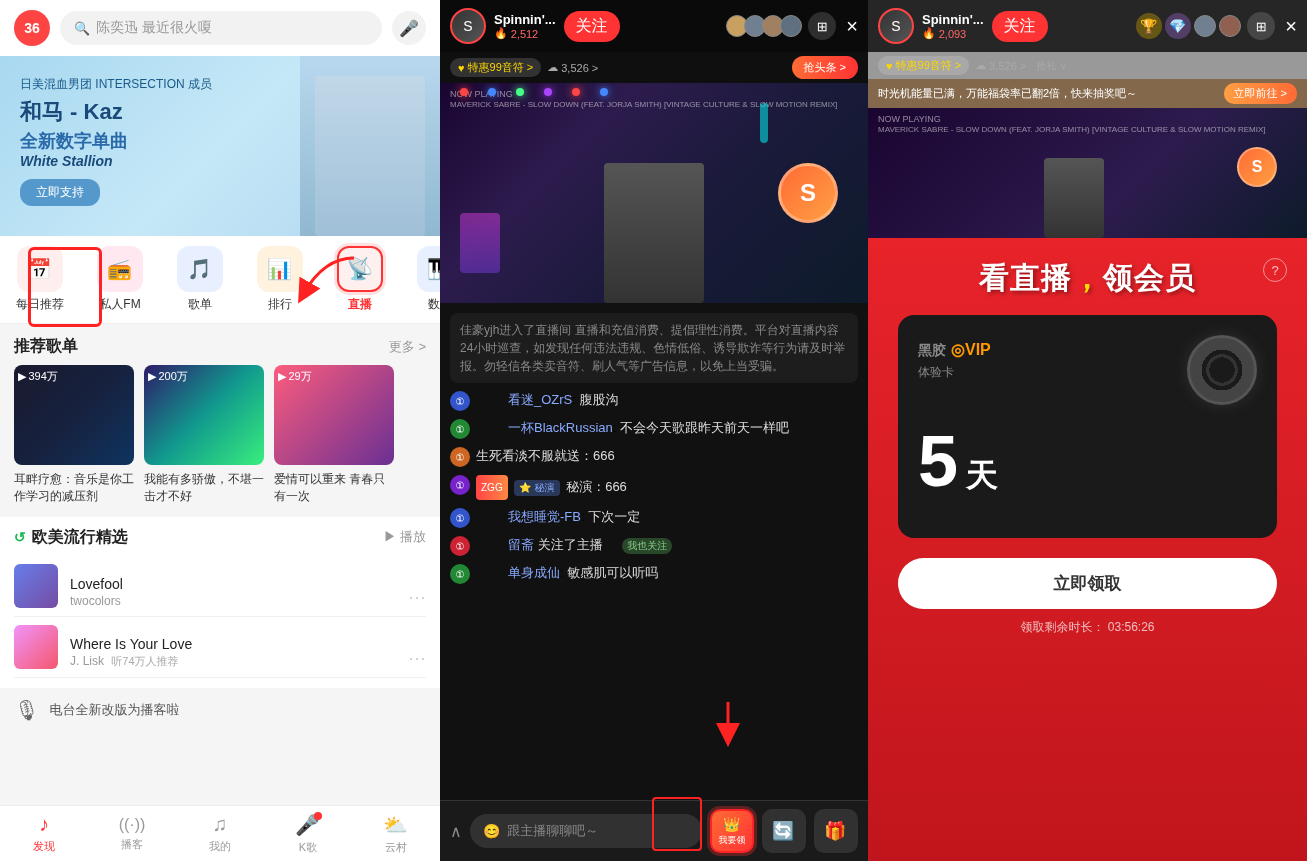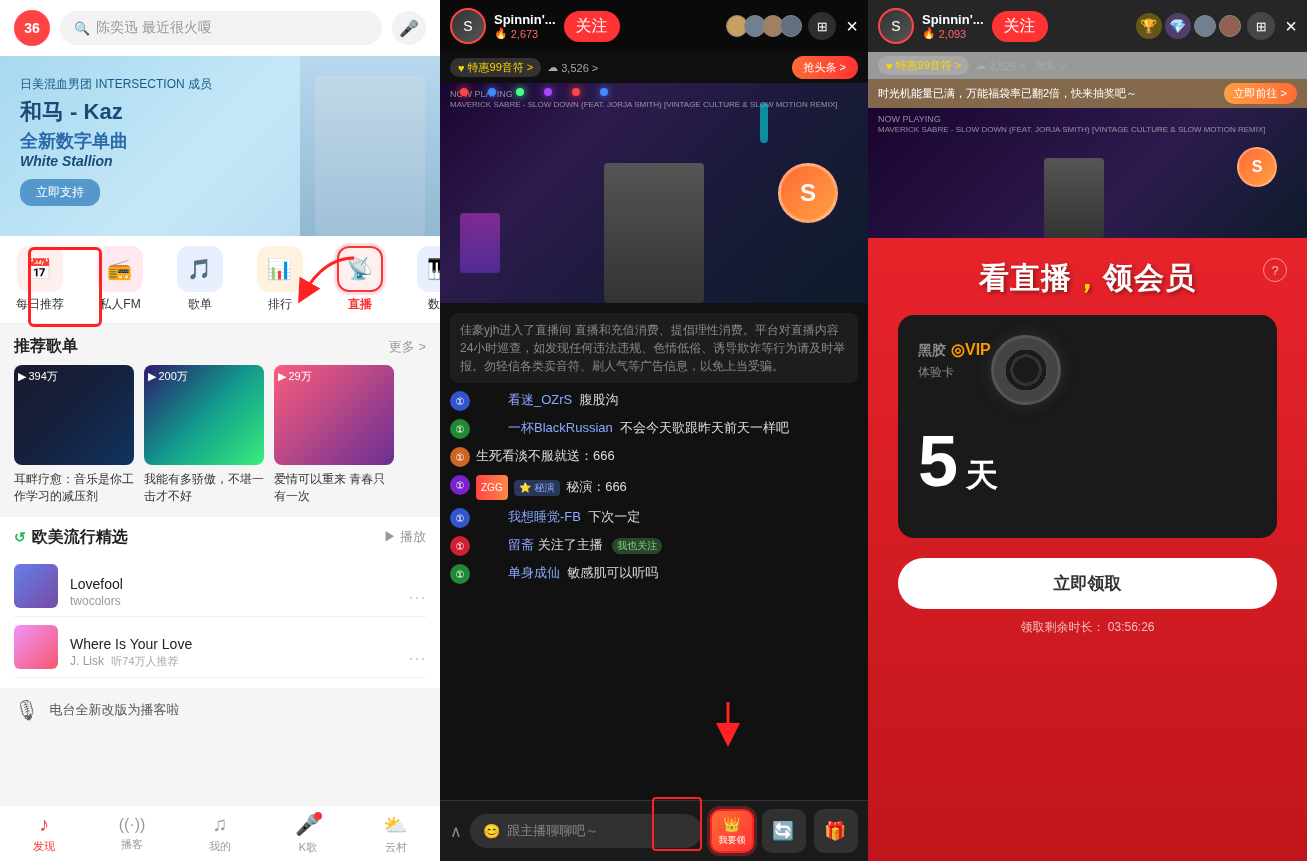--- a/index.html
+++ b/index.html
@@ -384,21 +384,21 @@
     .p2-chat-avatar.orange { background: #cc6622; }
     .p2-chat-avatar.purple { background: #7722cc; }
     .p2-chat-avatar.red { background: #cc2233; }
     .p2-chat-name { color: #88aaff; font-weight: 500; margin-left: 32px; }
     .p2-chat-text { color: #ddd; }
     .p2-chat-badge {
       display: inline-block;
       background: rgba(255,100,100,0.3);
       color: #ff8888; font-size: 10px;
       padding: 1px 5px; border-radius: 8px;
-      margin-left: 6px;
+      margin-left: 16px;
     }
     .p2-chat-badge.follow { background: rgba(100,200,100,0.3); color: #88cc88; }
     .p2-chat-tag {
       display: inline-block;
       background: linear-gradient(90deg, #ff4444, #ff8844);
       color: #fff; font-size: 10px;
       padding: 7px 5px; border-radius: 4px; margin-right: 3px;
     }
     .p2-chat-tag2 {
       display: inline-block;
@@ -710,21 +710,21 @@
 </div>
 
 <div id="panel2">
 
   <div class="p2-header">
     <div class="p2-avatar">S</div>
     <div class="p2-streamer-info">
       <div class="p2-streamer-name">Spinnin'...</div>
       <div class="p2-viewer-count">
         <span>🔥</span>
-        <span>2,673</span>
+        <span>2,512</span>
       </div>
     </div>
     <div class="p2-follow-btn">关注</div>
     <div class="p2-header-icons">
 
       <div style="display:flex;gap:-4px;align-items:center;">
         <div style="width:22px;height:22px;border-radius:50%;background:#c8a060;border:1px solid #888;margin-right:-4px;"></div>
         <div style="width:22px;height:22px;border-radius:50%;background:#708090;border:1px solid #888;margin-right:-4px;"></div>
         <div style="width:22px;height:22px;border-radius:50%;background:#a08060;border:1px solid #888;margin-right:-4px;"></div>
         <div style="width:22px;height:22px;border-radius:50%;background:#607080;border:1px solid #888;"></div>
@@ -894,21 +894,21 @@
     <div style="position:absolute;right:30px;top:30%;width:40px;height:40px;border-radius:50%;background:linear-gradient(135deg,#ff6b35,#ff9f43);display:flex;align-items:center;justify-content:center;font-size:16px;font-weight:bold;color:#fff;border:2px solid rgba(255,255,255,0.3);">S</div>
   </div>
 
   <div class="p3-vip-card">
     <div class="p3-help-icon">?</div>
     <div style="font-size:30px;font-weight:700;color:#fff;letter-spacing:1px;text-shadow:2px 2px 4px rgba(0,0,0,0.4);">
       <span>看直播</span><span style="color:#ffdd00;">，</span><span>领会员</span>
     </div>
 
     <div class="p3-card-inner">
-      <div style="display:flex;align-items:center;">
+      <div style="display:flex;align-items:center;justify-content:space-between;">
         <div>
           <div class="p3-card-brand">
             <span style="color:#888;font-size:14px;">黑胶</span>
             <span style="color:#ff9900;font-size:16px;font-weight:900;">◎VIP</span>
           </div>
           <div class="p3-card-sub">体验卡</div>
         </div>
 
         <div style="width:70px;height:70px;border-radius:50%;background:radial-gradient(circle at center, #1a1a1a 28%, #333 28%, #333 35%, #1a1a1a 35%, #1a1a1a 45%, #444 45%, #444 100%);border:3px solid #555;box-shadow:0 0 15px rgba(100,100,100,0.3);"></div>
       </div>

